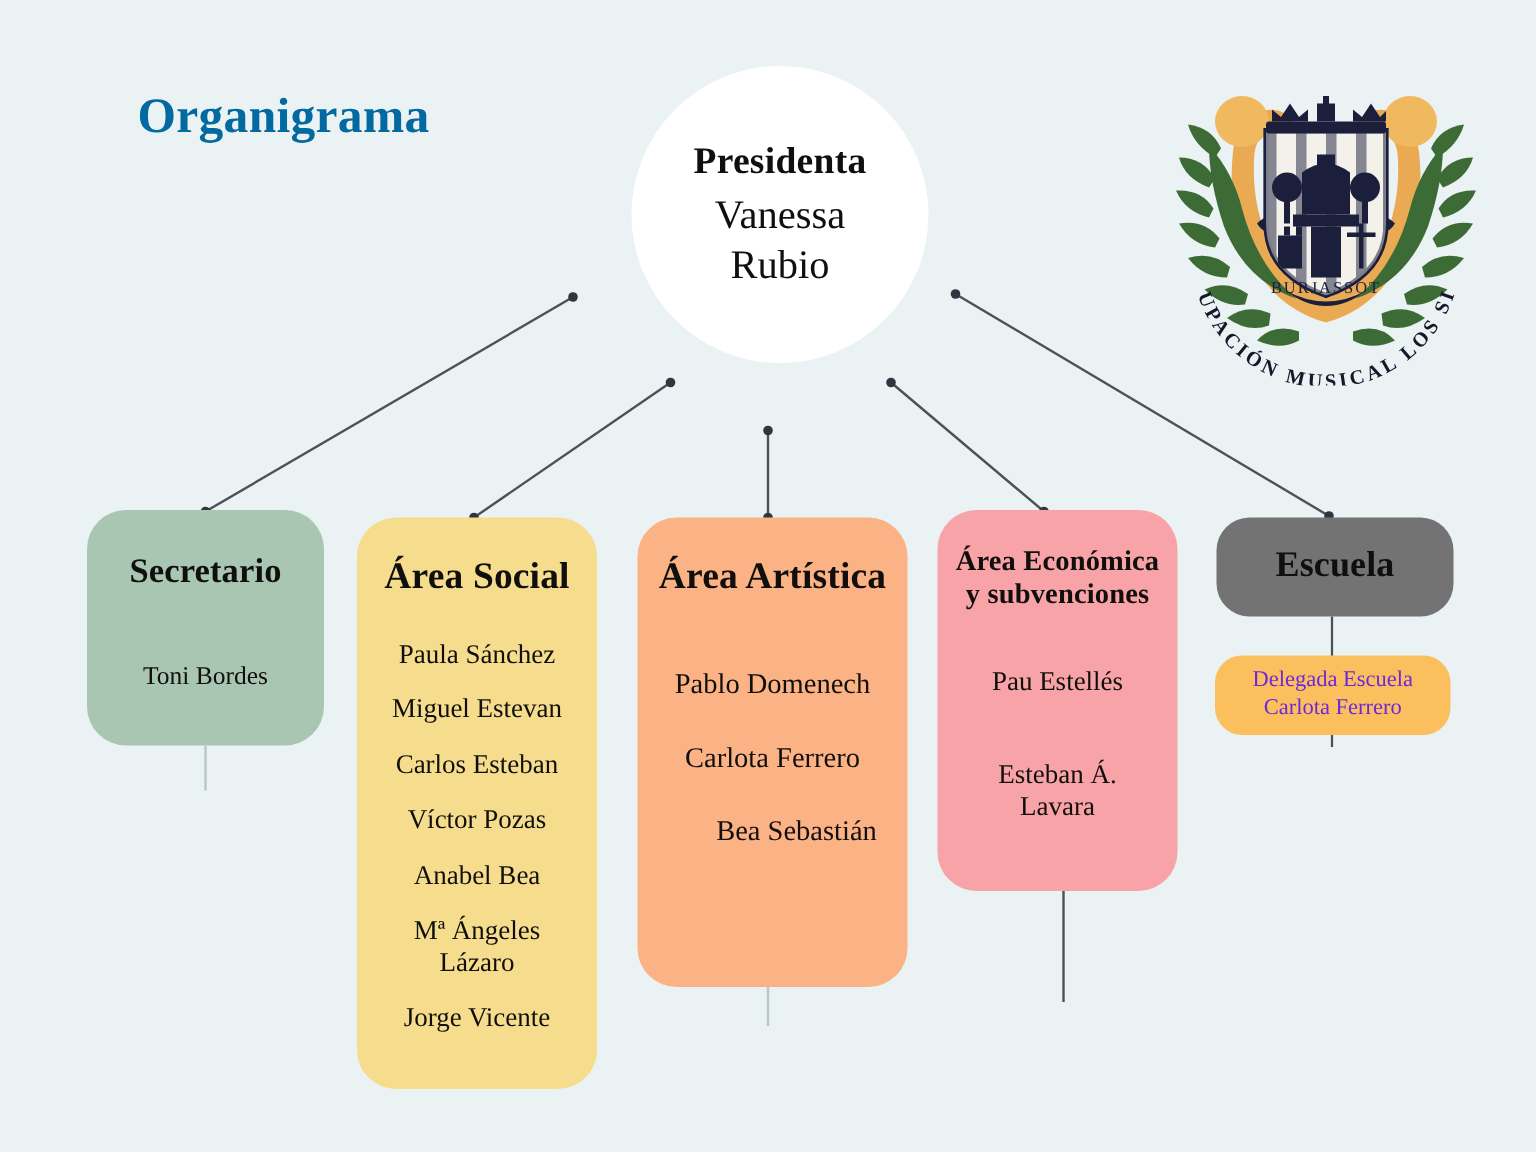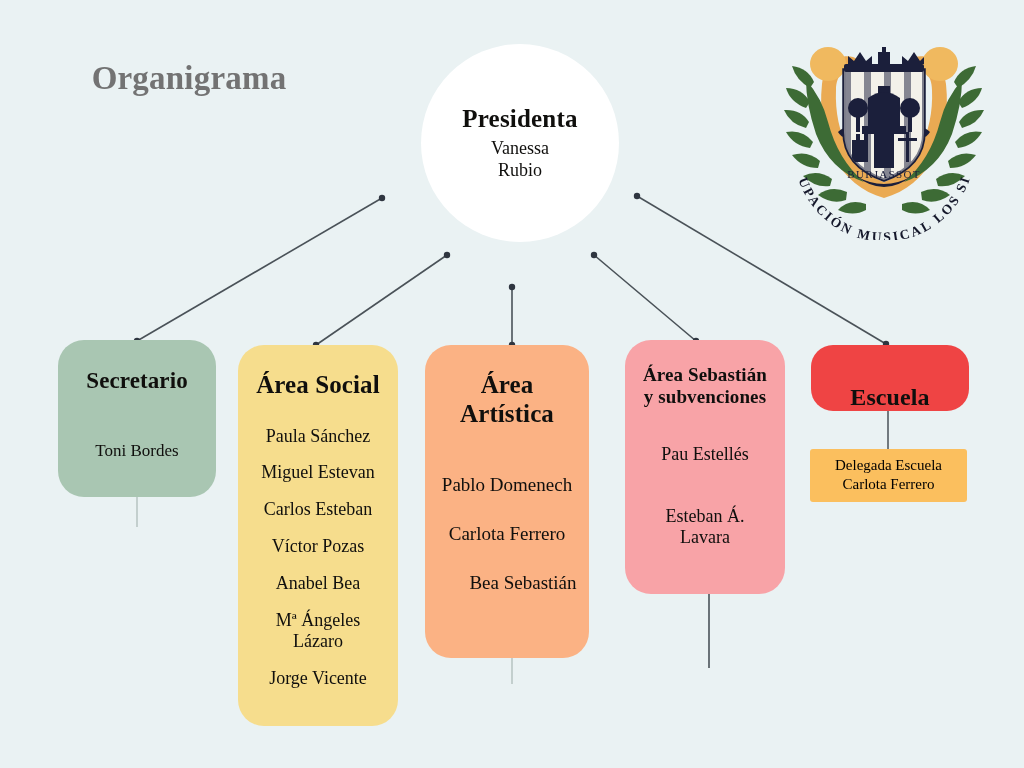--- a/index.html
+++ b/index.html
@@ -21,21 +21,21 @@
     height: 768px;
   }
 
   
   .title-block {
     position: absolute;
     left: 24px;
     top: 58px;
     width: 330px;
     text-align: center;
-    color: #737373;
+    color: #0369a1;
     font-weight: bold;
     font-size: 33px;
     line-height: 1.22;
     letter-spacing: 0.2px;
   }
   .title-line { display: block; white-space: nowrap; }
 
   
   #connectors {
     position: absolute;
@@ -61,21 +61,21 @@
     text-align: center;
     color: #100f0d;
   }
   .president .p-role {
     font-size: 25px;
     font-weight: bold;
     margin-bottom: 5px;
     letter-spacing: 0.2px;
   }
   .president .p-name {
-    font-size: 18px;
+    font-size: 27px;
     line-height: 1.2;
     max-width: 130px;
   }
 
   
   .dept {
     position: absolute;
     border-radius: 26px;
     color: #100f0d;
     box-sizing: border-box;
@@ -111,21 +111,21 @@
     left: 238px; top: 345px;
     width: 160px; height: 381px;
     background: #f6dd8d;
   }
   #dept-social .dept-title { font-size: 25px; margin-top: 12px; }
   #dept-social .dept-members { margin-top: 26px; gap: 16px; }
   #dept-social .member { font-size: 18px; }
 
   #dept-artistica {
     left: 425px; top: 345px;
-    width: 164px; height: 313px;
+    width: 180px; height: 313px;
     background: #fbb284;
   }
   #dept-artistica .dept-title { font-size: 25px; margin-top: 12px; }
   #dept-artistica .dept-members { margin-top: 46px; gap: 27px; }
   #dept-artistica .member { font-size: 19px; }
 
   #dept-economica {
     left: 625px; top: 340px;
     width: 160px; height: 254px;
     background: #f8a3a7;
@@ -145,36 +145,35 @@
     padding: 0;
   }
   #dept-escuela .dept-title { font-size: 24px; margin: 0; }
 
   
   #escuela-sub {
     position: absolute;
     left: 810px; top: 437px;
     width: 157px;
     background: #fbbf5e;
-    border-radius: 3px;
+    border-radius: 18px;
     padding: 7px 6px 8px;
     box-sizing: border-box;
     text-align: center;
-    color: #000000;
+    color: #6d28d9;
     font-size: 15px;
     line-height: 1.27;
-    margin-top: 12px;
   }
   #escuela-sub .sub-line { display: block; white-space: nowrap; }
 
   
   #logo {
     position: absolute;
     left: 782px;
-    top: 28px;
+    top: 45px;
     width: 204px;
     height: 212px;
   }
   #logo svg { display: block; width: 100%; height: 100%; }
 </style>
 </head>
 <body style="background: rgb(234, 242, 243);">
 
 <div id="canvas">
 
@@ -245,30 +244,30 @@
   <div class="dept" id="dept-artistica" style="background: rgb(251, 178, 132);">
     <div class="dept-title" style="white-space: pre-line;">Área Artística</div>
     <div class="dept-members">
       <div class="member" style="white-space: pre-line;">Pablo Domenech</div>
       <div class="member" style="white-space: pre-line;">Carlota Ferrero</div>
       <div class="member" style="white-space: pre-line; margin-left: 32px;">Bea Sebastián</div>
     </div>
   </div>
 
   <div class="dept" id="dept-economica" style="background: rgb(248, 163, 167);">
-    <div class="dept-title" style="white-space:pre-line">Área Sebastián
+    <div class="dept-title" style="white-space:pre-line">Área Económica
 y subvenciones</div>
     <div class="dept-members">
       <div class="member" style="white-space: pre-line;">Pau Estellés</div>
       <div class="member" style="white-space: pre-line;">Esteban Á.
 Lavara</div>
     </div>
   </div>
 
-  <div class="dept" id="dept-escuela" style="background: #ef4444; align-items: flex-end;">
+  <div class="dept" id="dept-escuela" style="background: #737373;">
     <div class="dept-title" style="white-space: pre-line;">Escuela</div>
   </div>
 
   <div id="escuela-sub" style="background: rgb(251, 191, 94);">
     <span class="sub-line">Delegada Escuela</span>
     <span class="sub-line">Carlota Ferrero</span>
   </div>
 
   <div id="logo">
     <svg viewBox="0 0 204 212" xmlns="http://www.w3.org/2000/svg">

